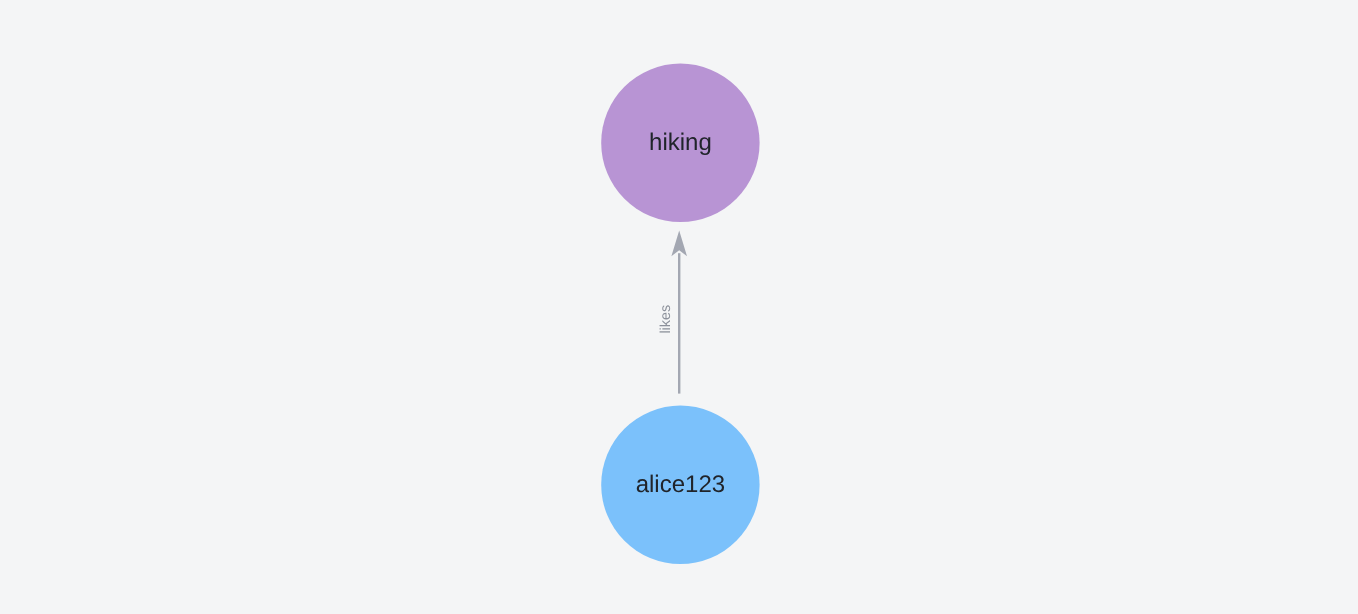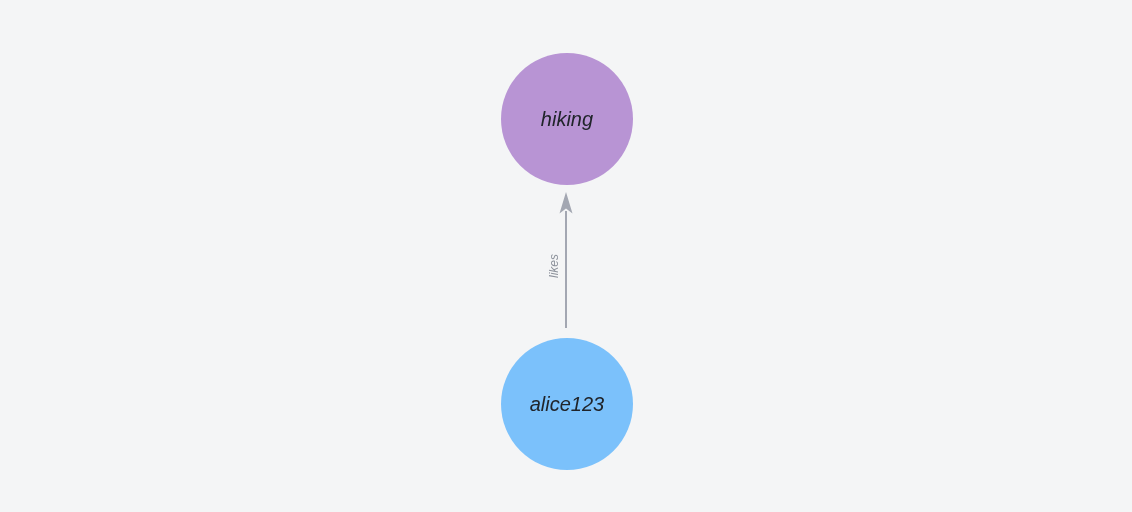--- a/index.html
+++ b/index.html
@@ -6,21 +6,20 @@
     margin: 0;
     padding: 0;
   }
   .canvas-wrap {
     position: relative;
     width: 1132px;
     height: 512px;
     background: #3b82f6;
     font-family: "Liberation Sans", sans-serif;
     overflow: hidden;
-    font-style: italic;
   }
   svg {
     display: block;
   }
   .node-label {
     font-family: "Liberation Sans", sans-serif;
     font-size: 20px;
     text-anchor: middle;
   }
   .edge-label {

